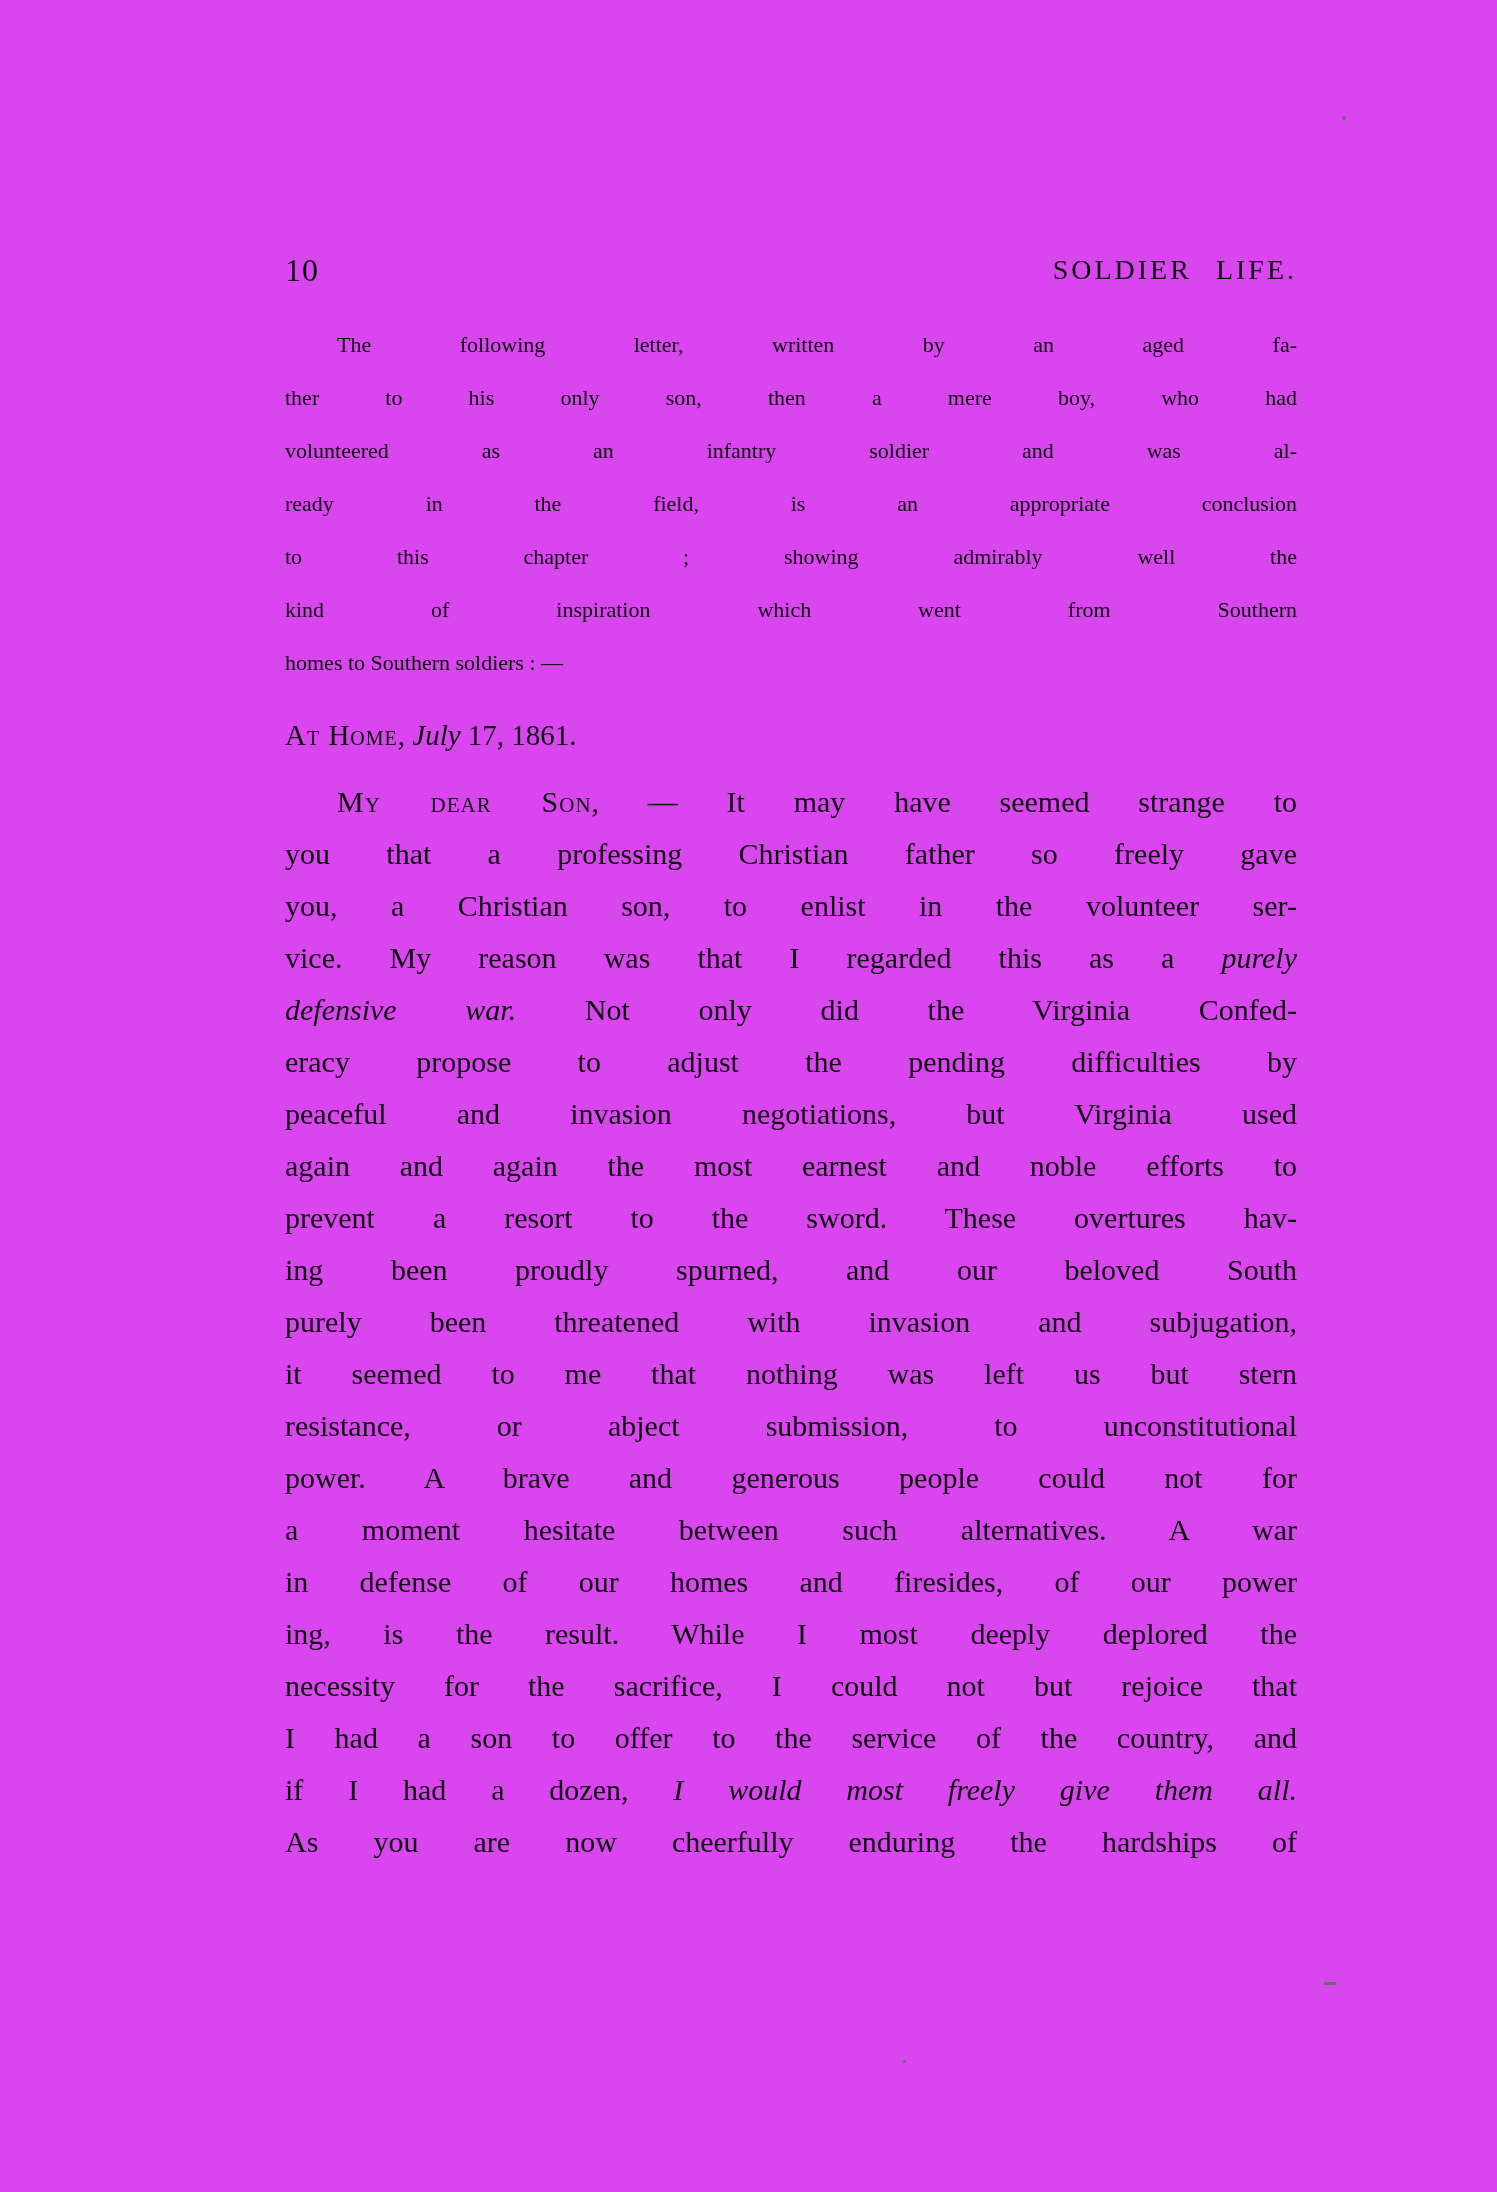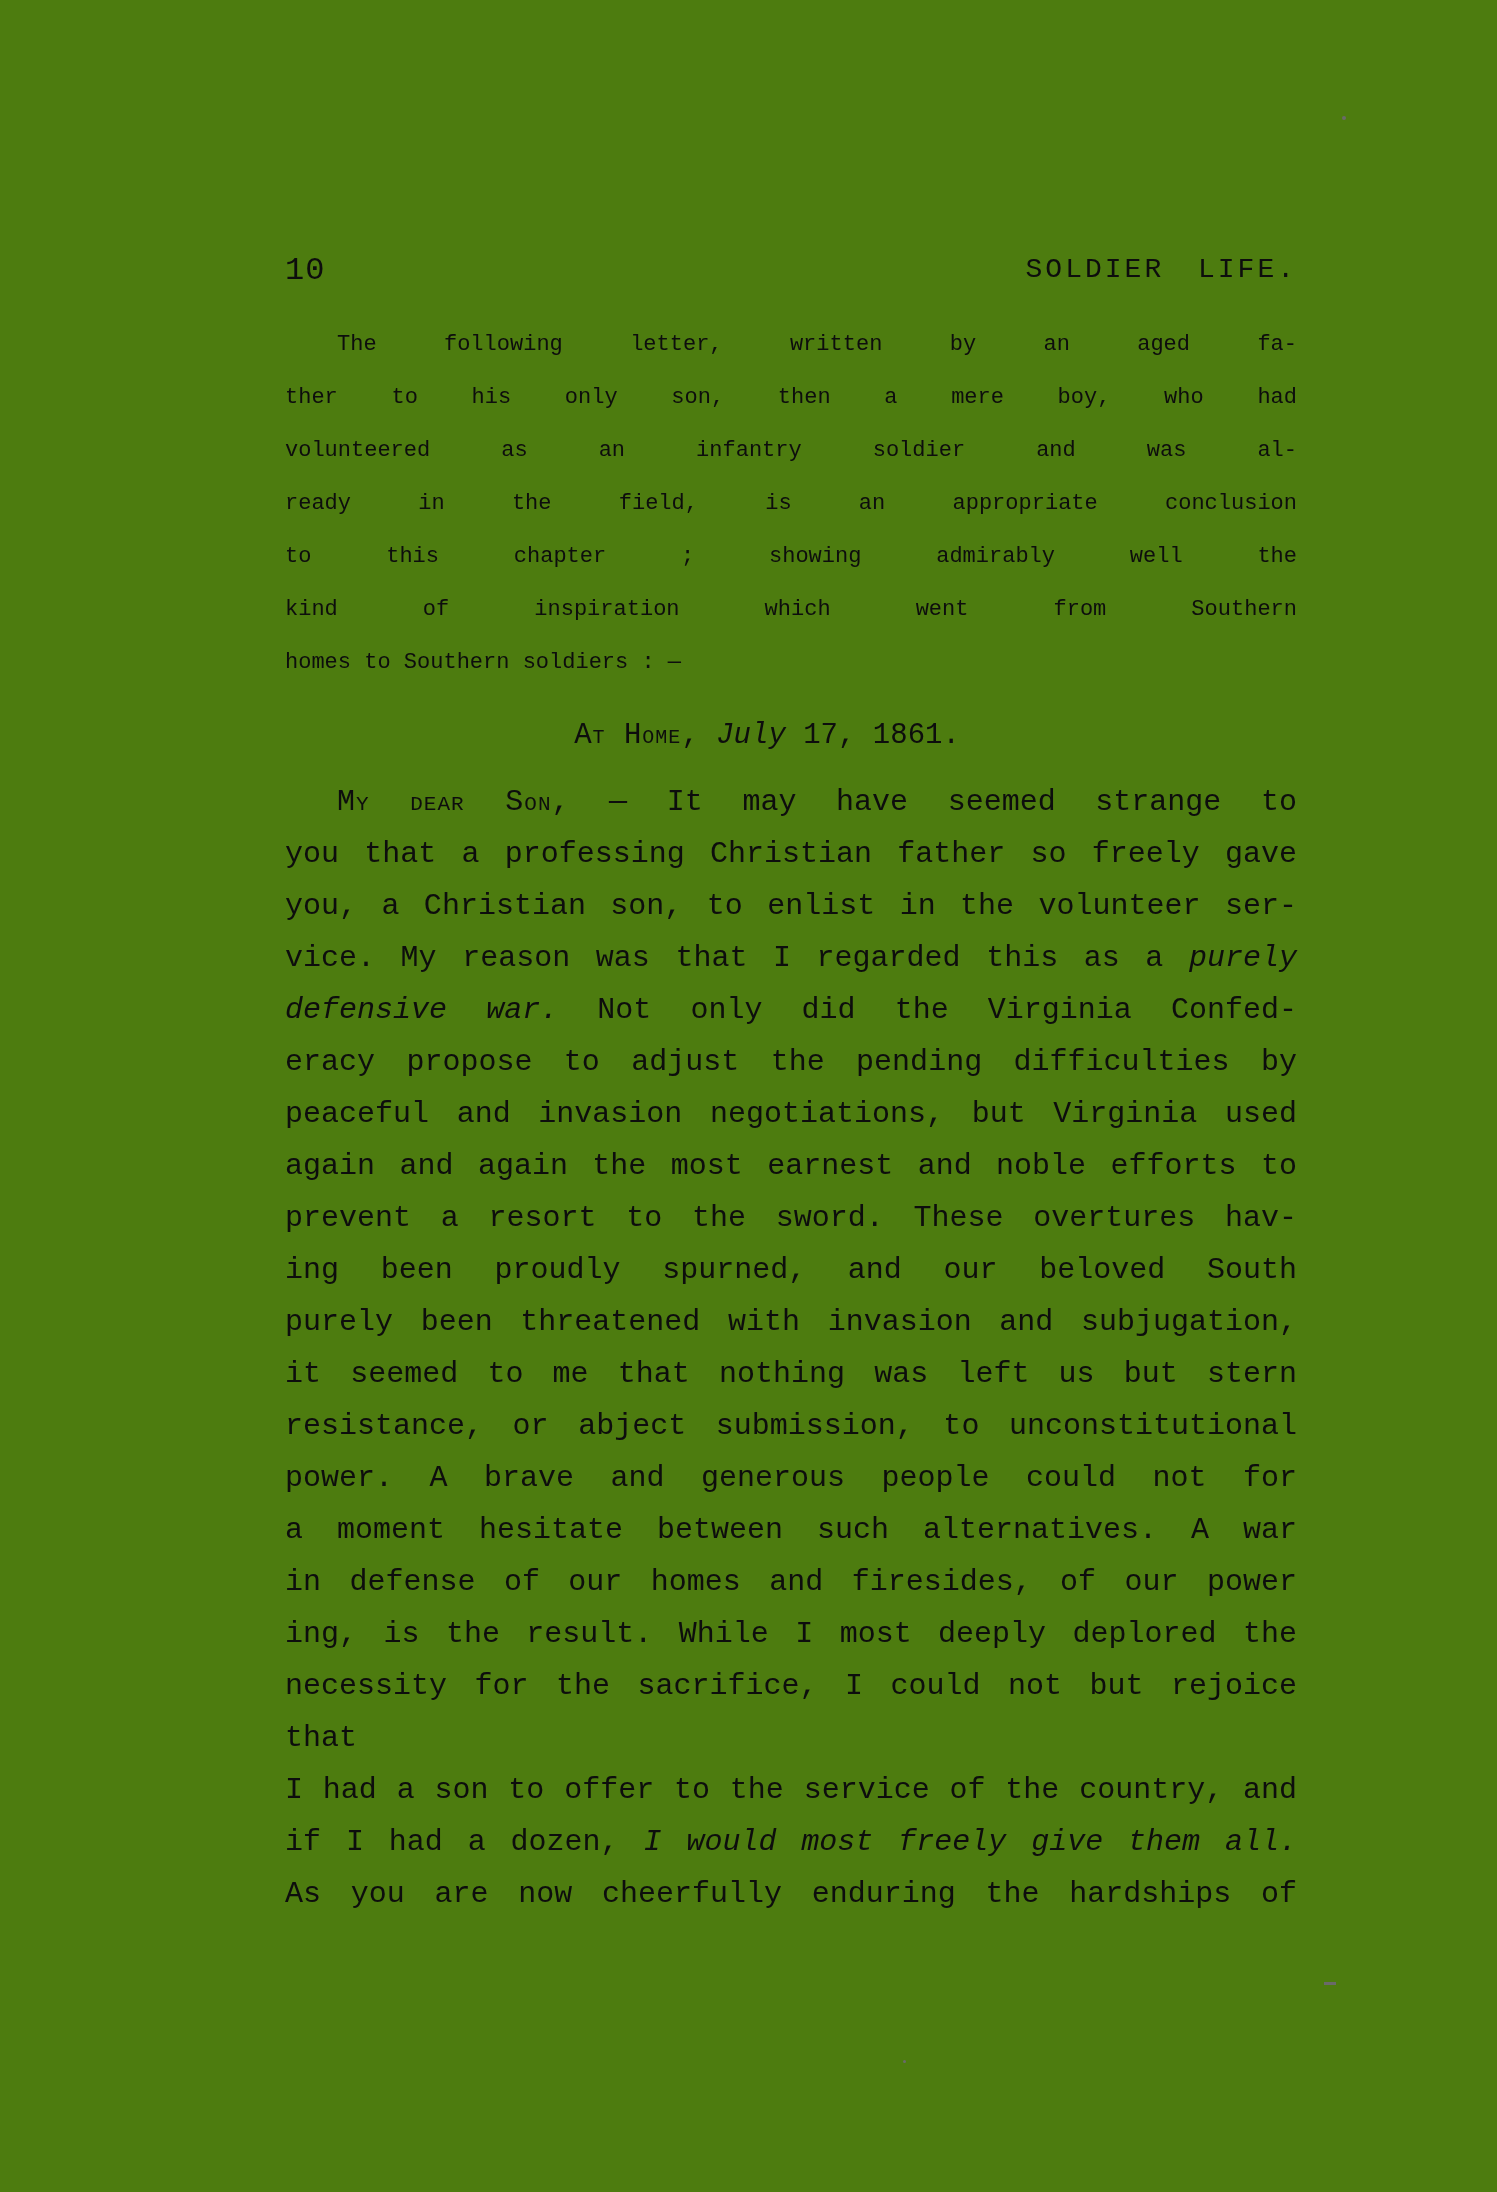--- a/index.html
+++ b/index.html
@@ -1,20 +1,20 @@
 <!DOCTYPE html>
 <html><head>
 <meta charset="utf-8">
 <style>
   html,body { margin:0; padding:0; background:#e8e8e8; }
   .page {
     position:relative;
     width:1497px; height:2192px;
-    background:#4d7c0f;
-    font-family:Liberation Mono, monospace;
+    background:#d946ef;
+    font-family:Liberation Serif, serif;
     color:#0d0d0d;
     overflow:hidden;
   }
   .content {
     position:absolute;
     left:285px; top:250px; width:1012px;
   }
   .header { position:relative; height:40px; }
   .page-number {
     position:absolute; left:0; top:2px;
@@ -23,21 +23,21 @@
   .running-title {
     display:block; text-align:right;
     font-size:28px; letter-spacing:3px; word-spacing:14px;
     padding-top:4px;
   }
   .intro { margin-top:28px; font-size:22px; line-height:53px; }
   .dateline { margin-top:30px; font-size:29px; text-align:right; padding-right:48px; }
   .letter { margin-top:24px; font-size:30px; line-height:52px; }
   .line { text-align:justify; text-align-last:justify; white-space:normal; }
   .line.nj { text-align:left; text-align-last:auto; }
-  .dateline .line { text-align:center; text-align-last:auto; }
+  .dateline .line { text-align:left; text-align-last:auto; }
   .line.ind { text-indent:52px; }
   .italic { font-style:italic; }
   .smallcaps { font-variant:small-caps; letter-spacing:1px; }
   .speck { position:absolute; background:#6a6a6a; }
   .speck-dot { border-radius:50%; }
 </style>
 </head>
 <body>
 
 <div class="page">

